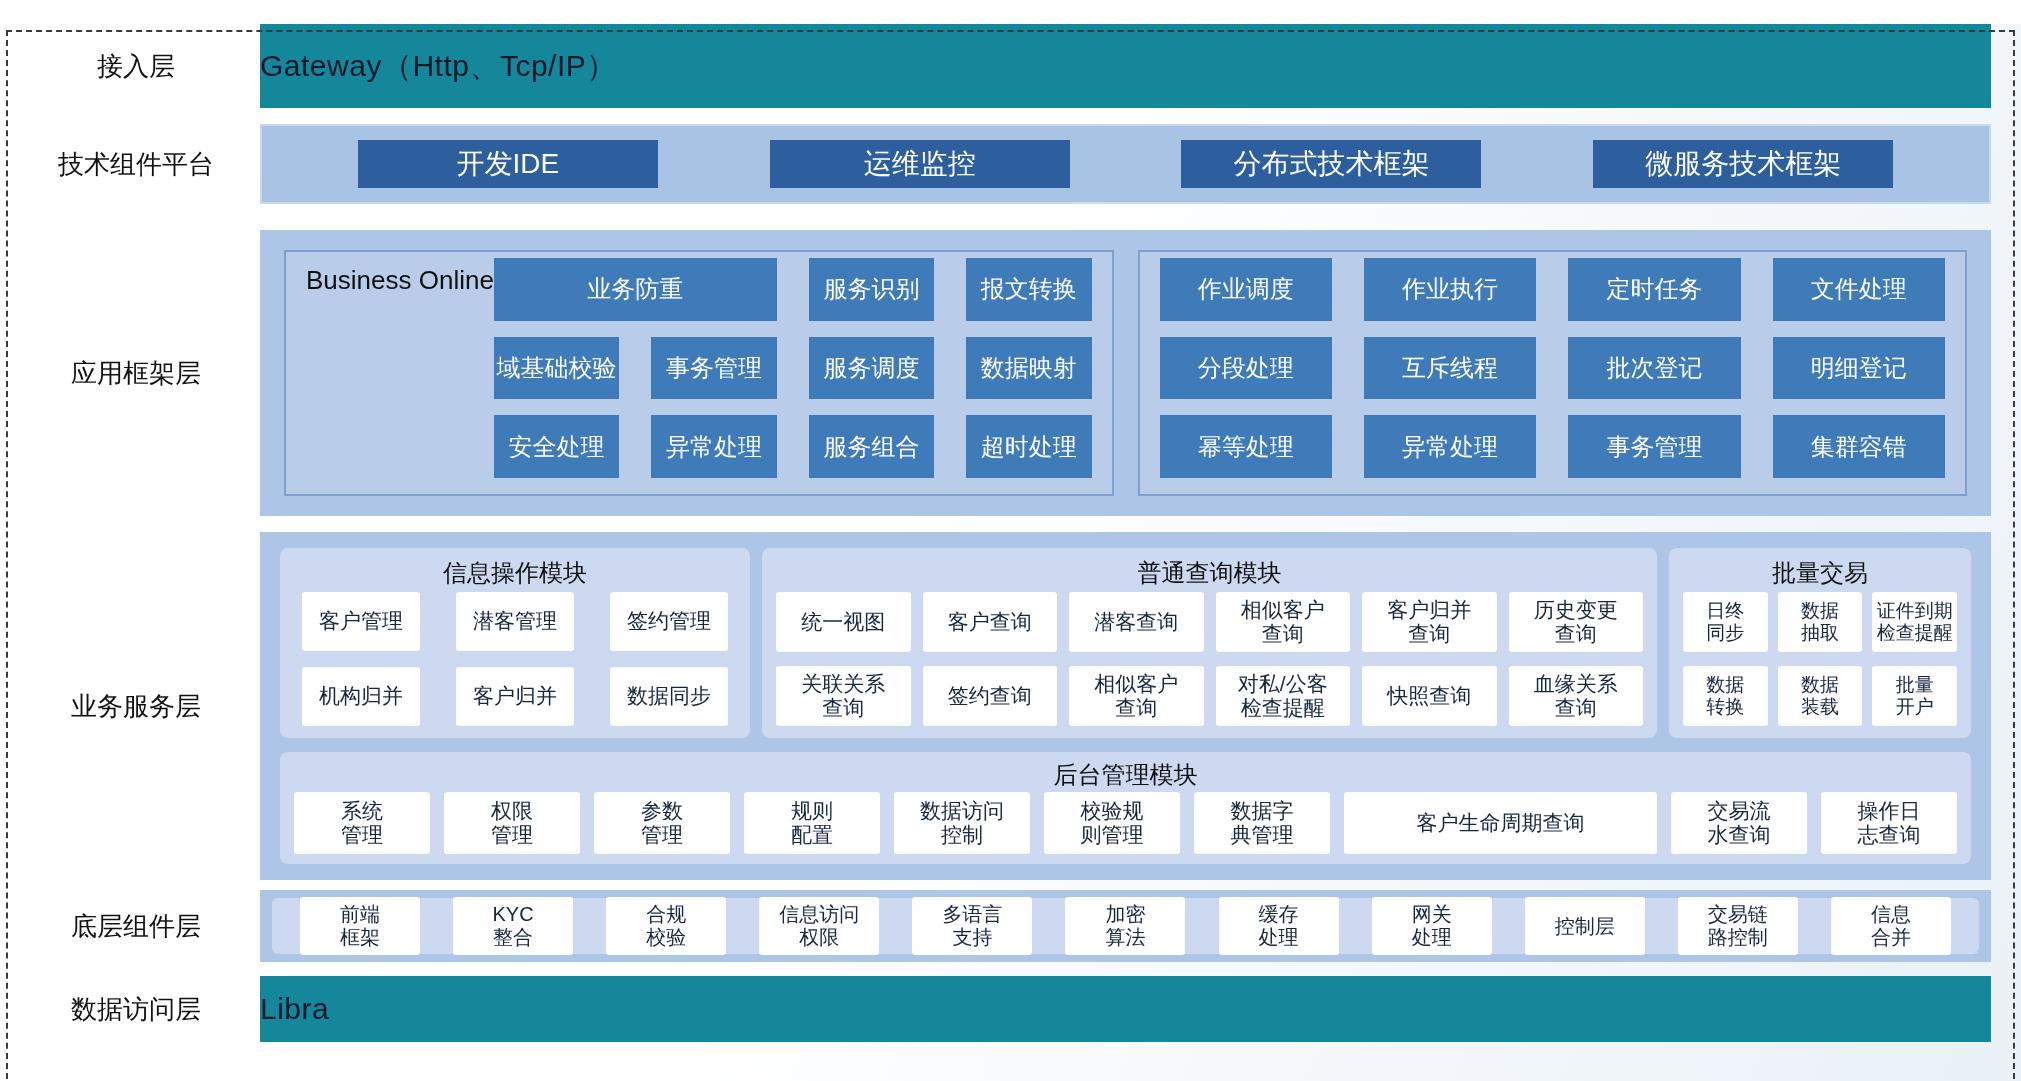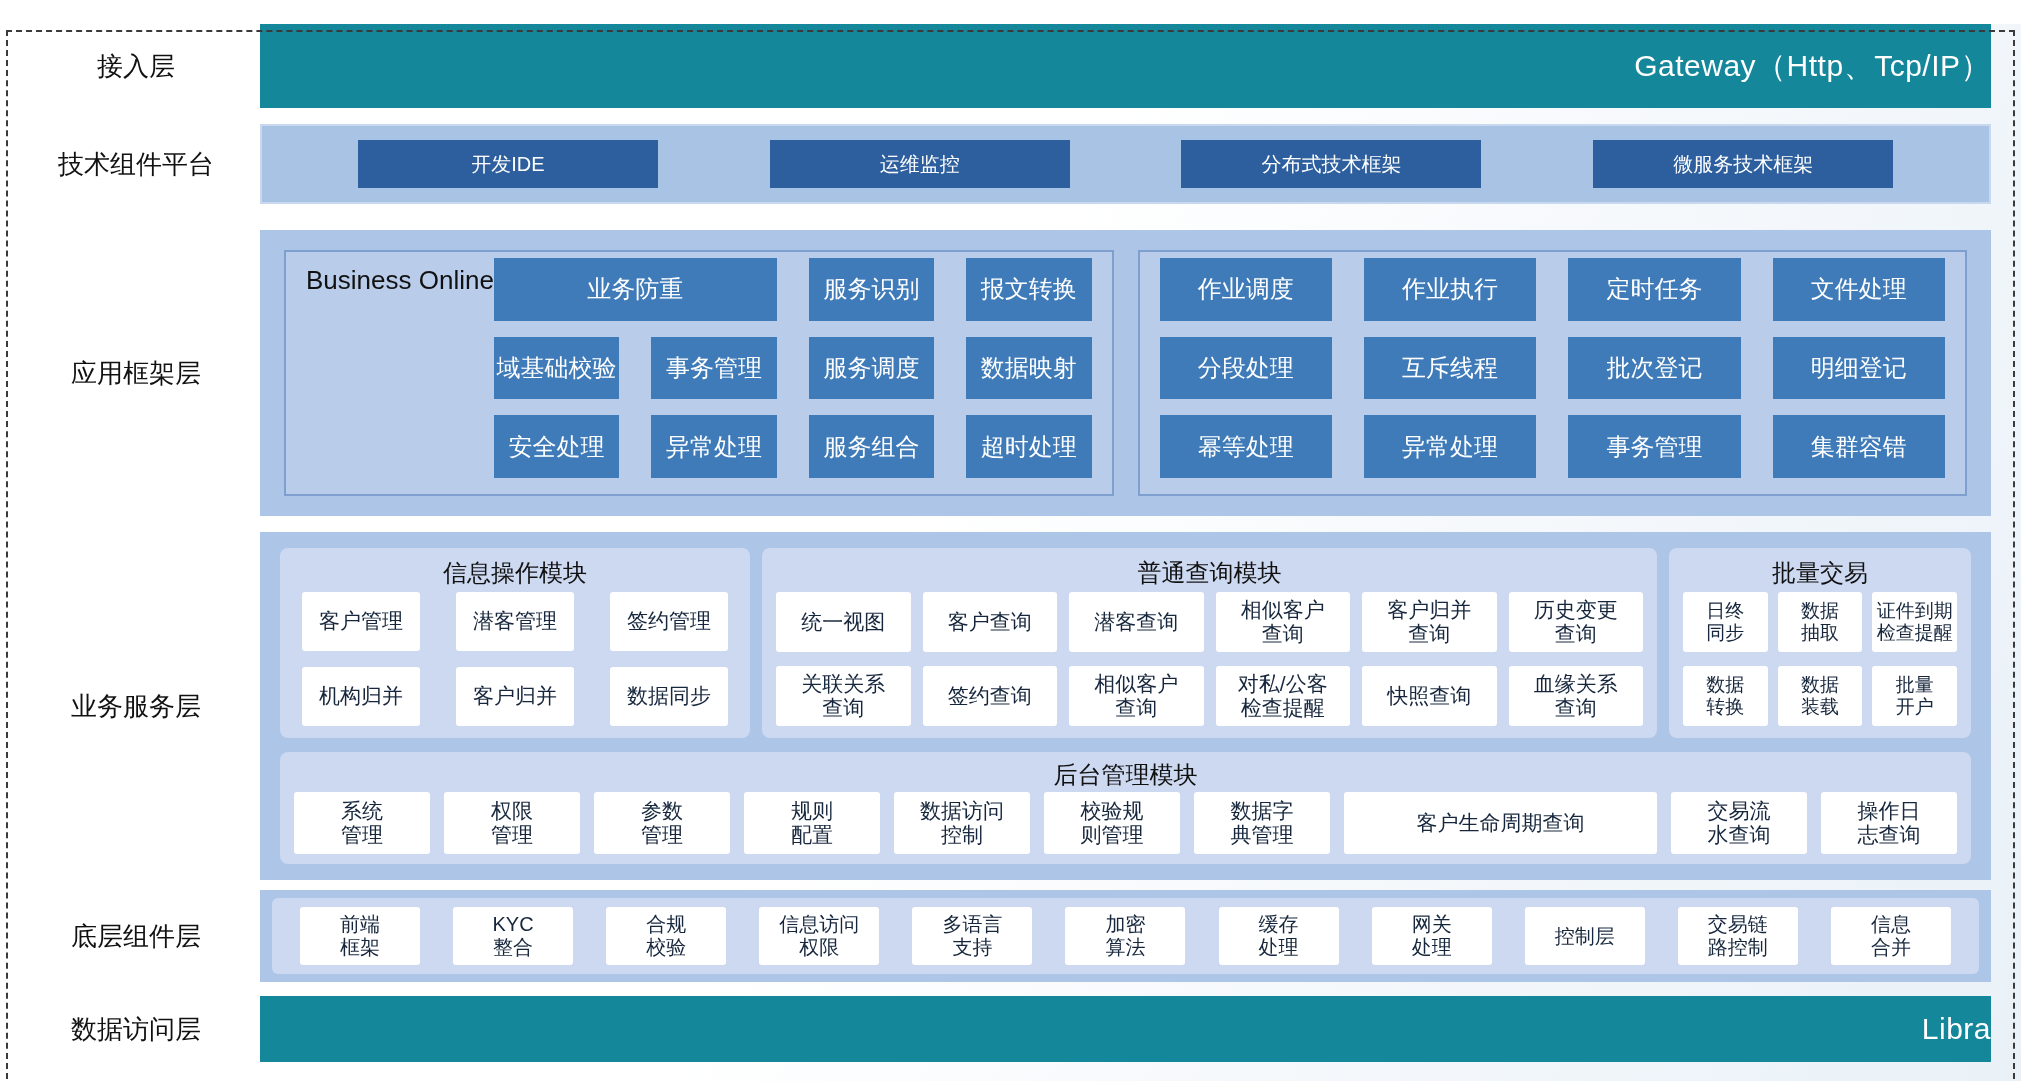--- a/index.html
+++ b/index.html
@@ -35,50 +35,50 @@
     align-items: center;
     justify-content: center;
     font-size: 26px;
     color: #111111;
   }
   
   .row-gateway { margin-top: 24px; height: 84px; }
   .row-tech    { margin-top: 16px; height: 80px; }
   .row-appfw   { margin-top: 26px; height: 286px; }
   .row-biz     { margin-top: 16px; height: 348px; }
-  .row-bottom  { margin-top: 10px; height: 92px; }
+  .row-bottom  { margin-top: 10px; height: 72px; }
   .row-libra   { margin-top: 14px; height: 66px; }
 
   .teal-bar {
     flex: 1;
     background: #15879b;
-    color: #ffffff;
-    display: flex;
-    align-items: center;
-    justify-content: flex-end;
+    color: #0f172a;
+    display: flex;
+    align-items: center;
+    justify-content: flex-start;
     font-size: 30px;
     letter-spacing: 0.5px;
   }
 
   
   .tech-band {
     flex: 1;
     background: #a9c3e5;
     border: 2px solid #c7d8ef;
     display: flex;
     align-items: center;
     justify-content: space-around;
     padding: 0 40px;
   }
   .btn-dark {
     width: 300px;
     height: 48px;
     background: #2d5f9e;
     color: #ffffff;
-    font-size: 20px;
+    font-size: 28px;
     display: flex;
     align-items: center;
     justify-content: center;
   }
 
   
   .appfw-band {
     flex: 1;
     background: #adc6e8;
     display: flex;

